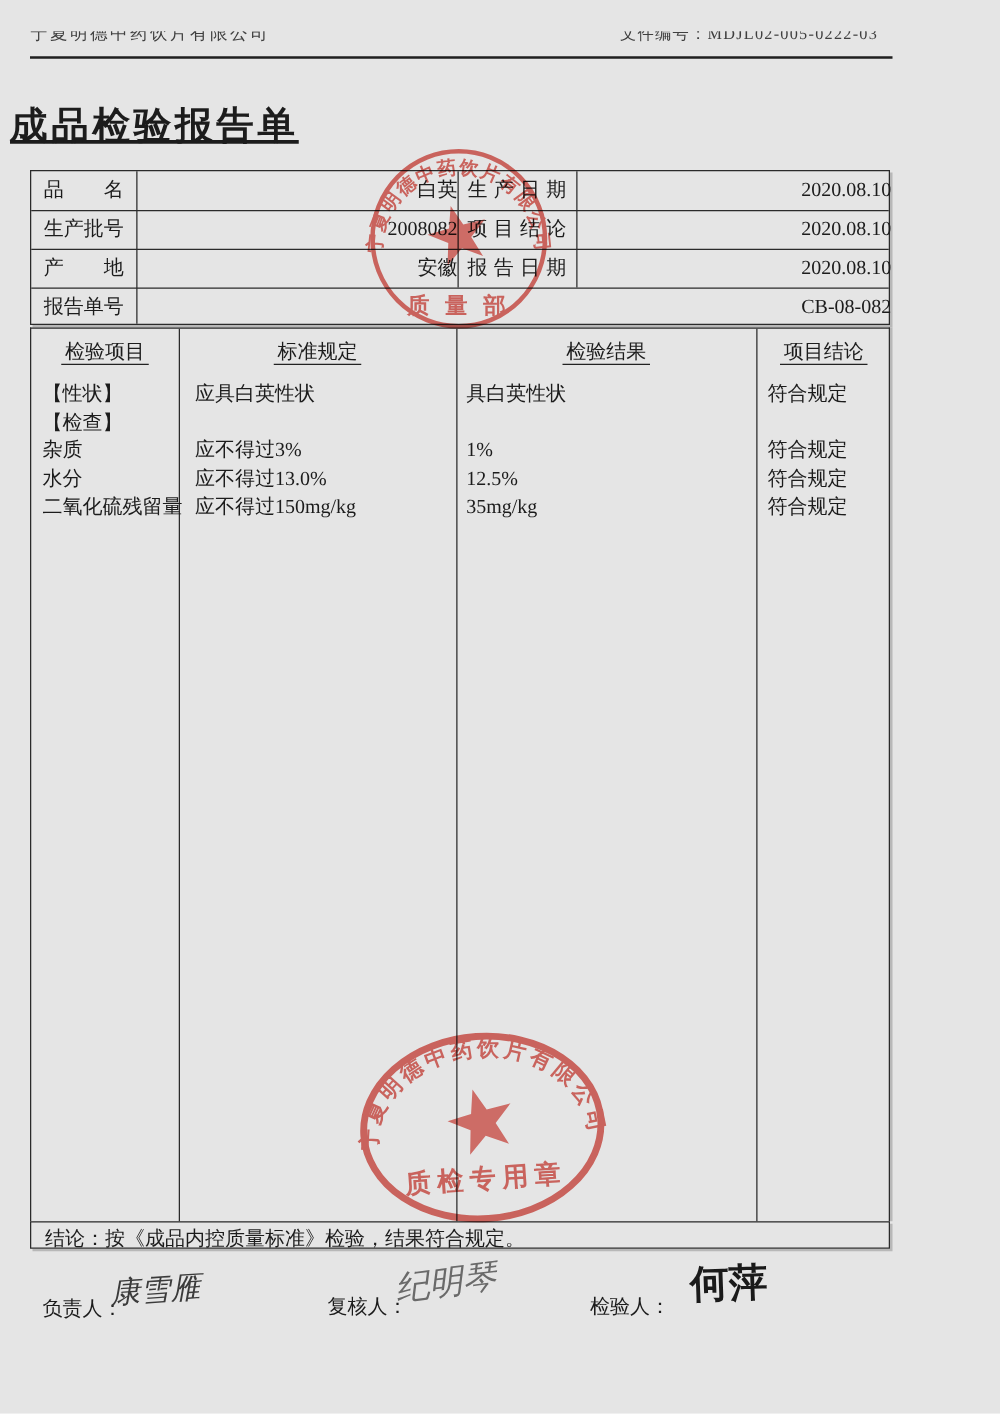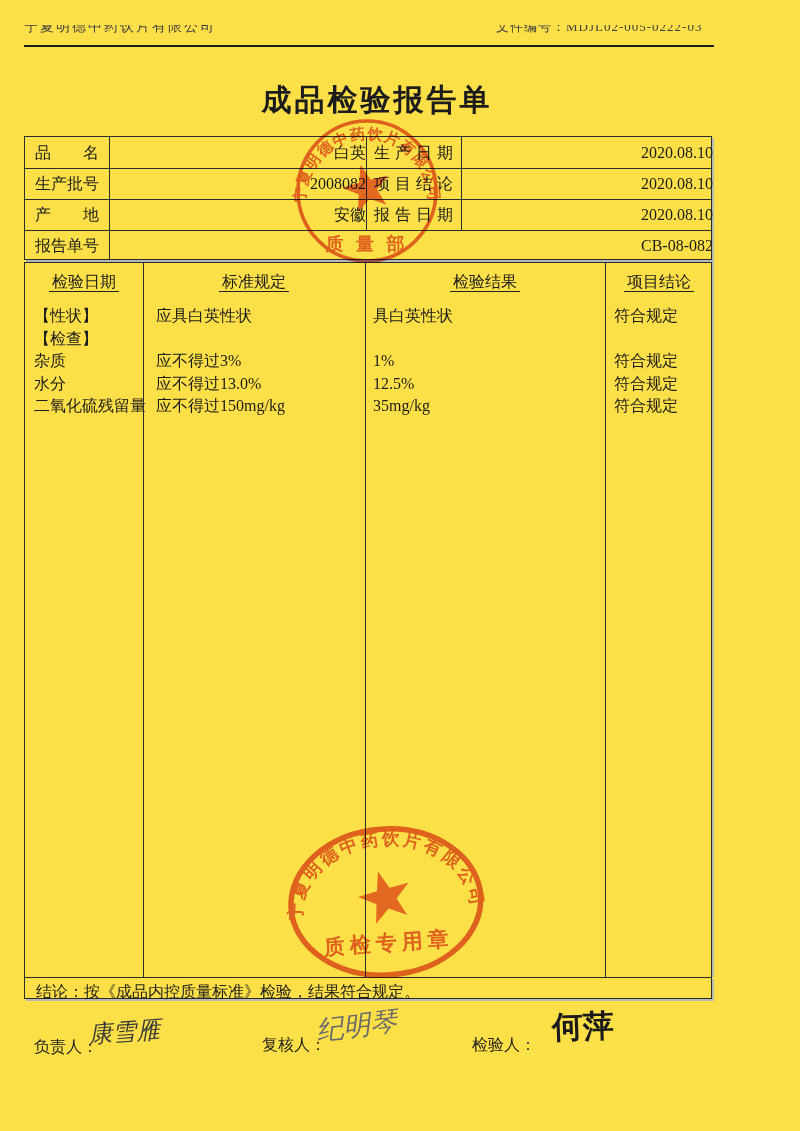--- a/index.html
+++ b/index.html
@@ -1,30 +1,30 @@
 <!DOCTYPE html>
 <html><head>
 <meta charset="utf-8">
 <style>
   html,body{margin:0;padding:0;background:#ffffff;}
   .page{
-    position:relative;width:800px;height:1131px;background:#fde047;
+    position:relative;width:800px;height:1131px;background:#e5e5e5;
     font-family:"Liberation Serif","DejaVu Serif",serif;color:#1c1c1c;overflow:hidden;
   }
   
   .hdr-clip{position:absolute;height:15px;overflow:hidden;top:25px;}
   .hdr-clip>span{position:relative;top:-7px;display:block;white-space:nowrap;color:#3f3f3f;}
   .hdr-left{left:24px;width:420px;}
   .hdr-left>span{font-size:14px;letter-spacing:2px;}
   .hdr-right{left:496px;width:260px;}
   .hdr-right>span{font-size:13px;letter-spacing:1px;}
   .hdr-rule{position:absolute;left:24px;top:45px;width:690px;height:2px;background:#1f1f1f;}
   
-  .title{position:absolute;left:32px;top:80px;width:690px;text-align:center;
-    font-size:30px;font-weight:bold;letter-spacing:3px;}
+  .title{position:absolute;left:8px;top:80px;width:690px;
+    font-size:30px;font-weight:bold;letter-spacing:3px;text-decoration:underline;}
   
   .info-table{position:absolute;left:24px;top:136px;width:688px;height:124px;
     border:1.6px solid #2b2b2b;box-sizing:border-box;box-shadow:2px 2px 0 #b8b8b8;}
   .info-table .hline{position:absolute;left:0;right:0;height:1.3px;background:#2b2b2b;}
   .info-table .vline{position:absolute;top:0;width:1.3px;background:#2b2b2b;}
   .cell{position:absolute;height:31px;line-height:31px;font-size:16px;box-sizing:border-box;white-space:nowrap;text-align:right;}
   .jlabel{text-align:justify;text-align-last:justify;}
   
   .insp-table{position:absolute;left:24px;top:262px;width:688px;height:715px;
     border:1.6px solid #2b2b2b;border-bottom:none;box-sizing:border-box;box-shadow:2px 0 0 #b8b8b8;}
@@ -88,21 +88,21 @@
 
     <div class="cell jlabel" style="left:0;top:93px;width:84px;padding:0 10px">报告单号</div>
     <div class="cell" style="left:84px;top:93px;width:604px;padding-left:11px">CB-08-082</div>
   </div>
 
   <div class="insp-table">
     <div class="vline" style="left:118px"></div>
     <div class="vline" style="left:340px"></div>
     <div class="vline" style="left:580px"></div>
 
-    <div class="ihead" style="left:0;width:118px"><span>检验日期</span></div>
+    <div class="ihead" style="left:0;width:118px"><span>检验项目</span></div>
     <div class="ihead" style="left:118px;width:222px"><span>标准规定</span></div>
     <div class="ihead" style="left:340px;width:240px"><span>检验结果</span></div>
     <div class="ihead" style="left:580px;width:108px"><span>项目结论</span></div>
 
     <div class="icol" style="left:0;width:118px;padding-left:9px">
         <div class="tline">【性状】</div>
         <div class="tline">【检查】</div>
         <div class="tline">杂质</div>
         <div class="tline">水分</div>
         <div class="tline">二氧化硫残留量</div>

